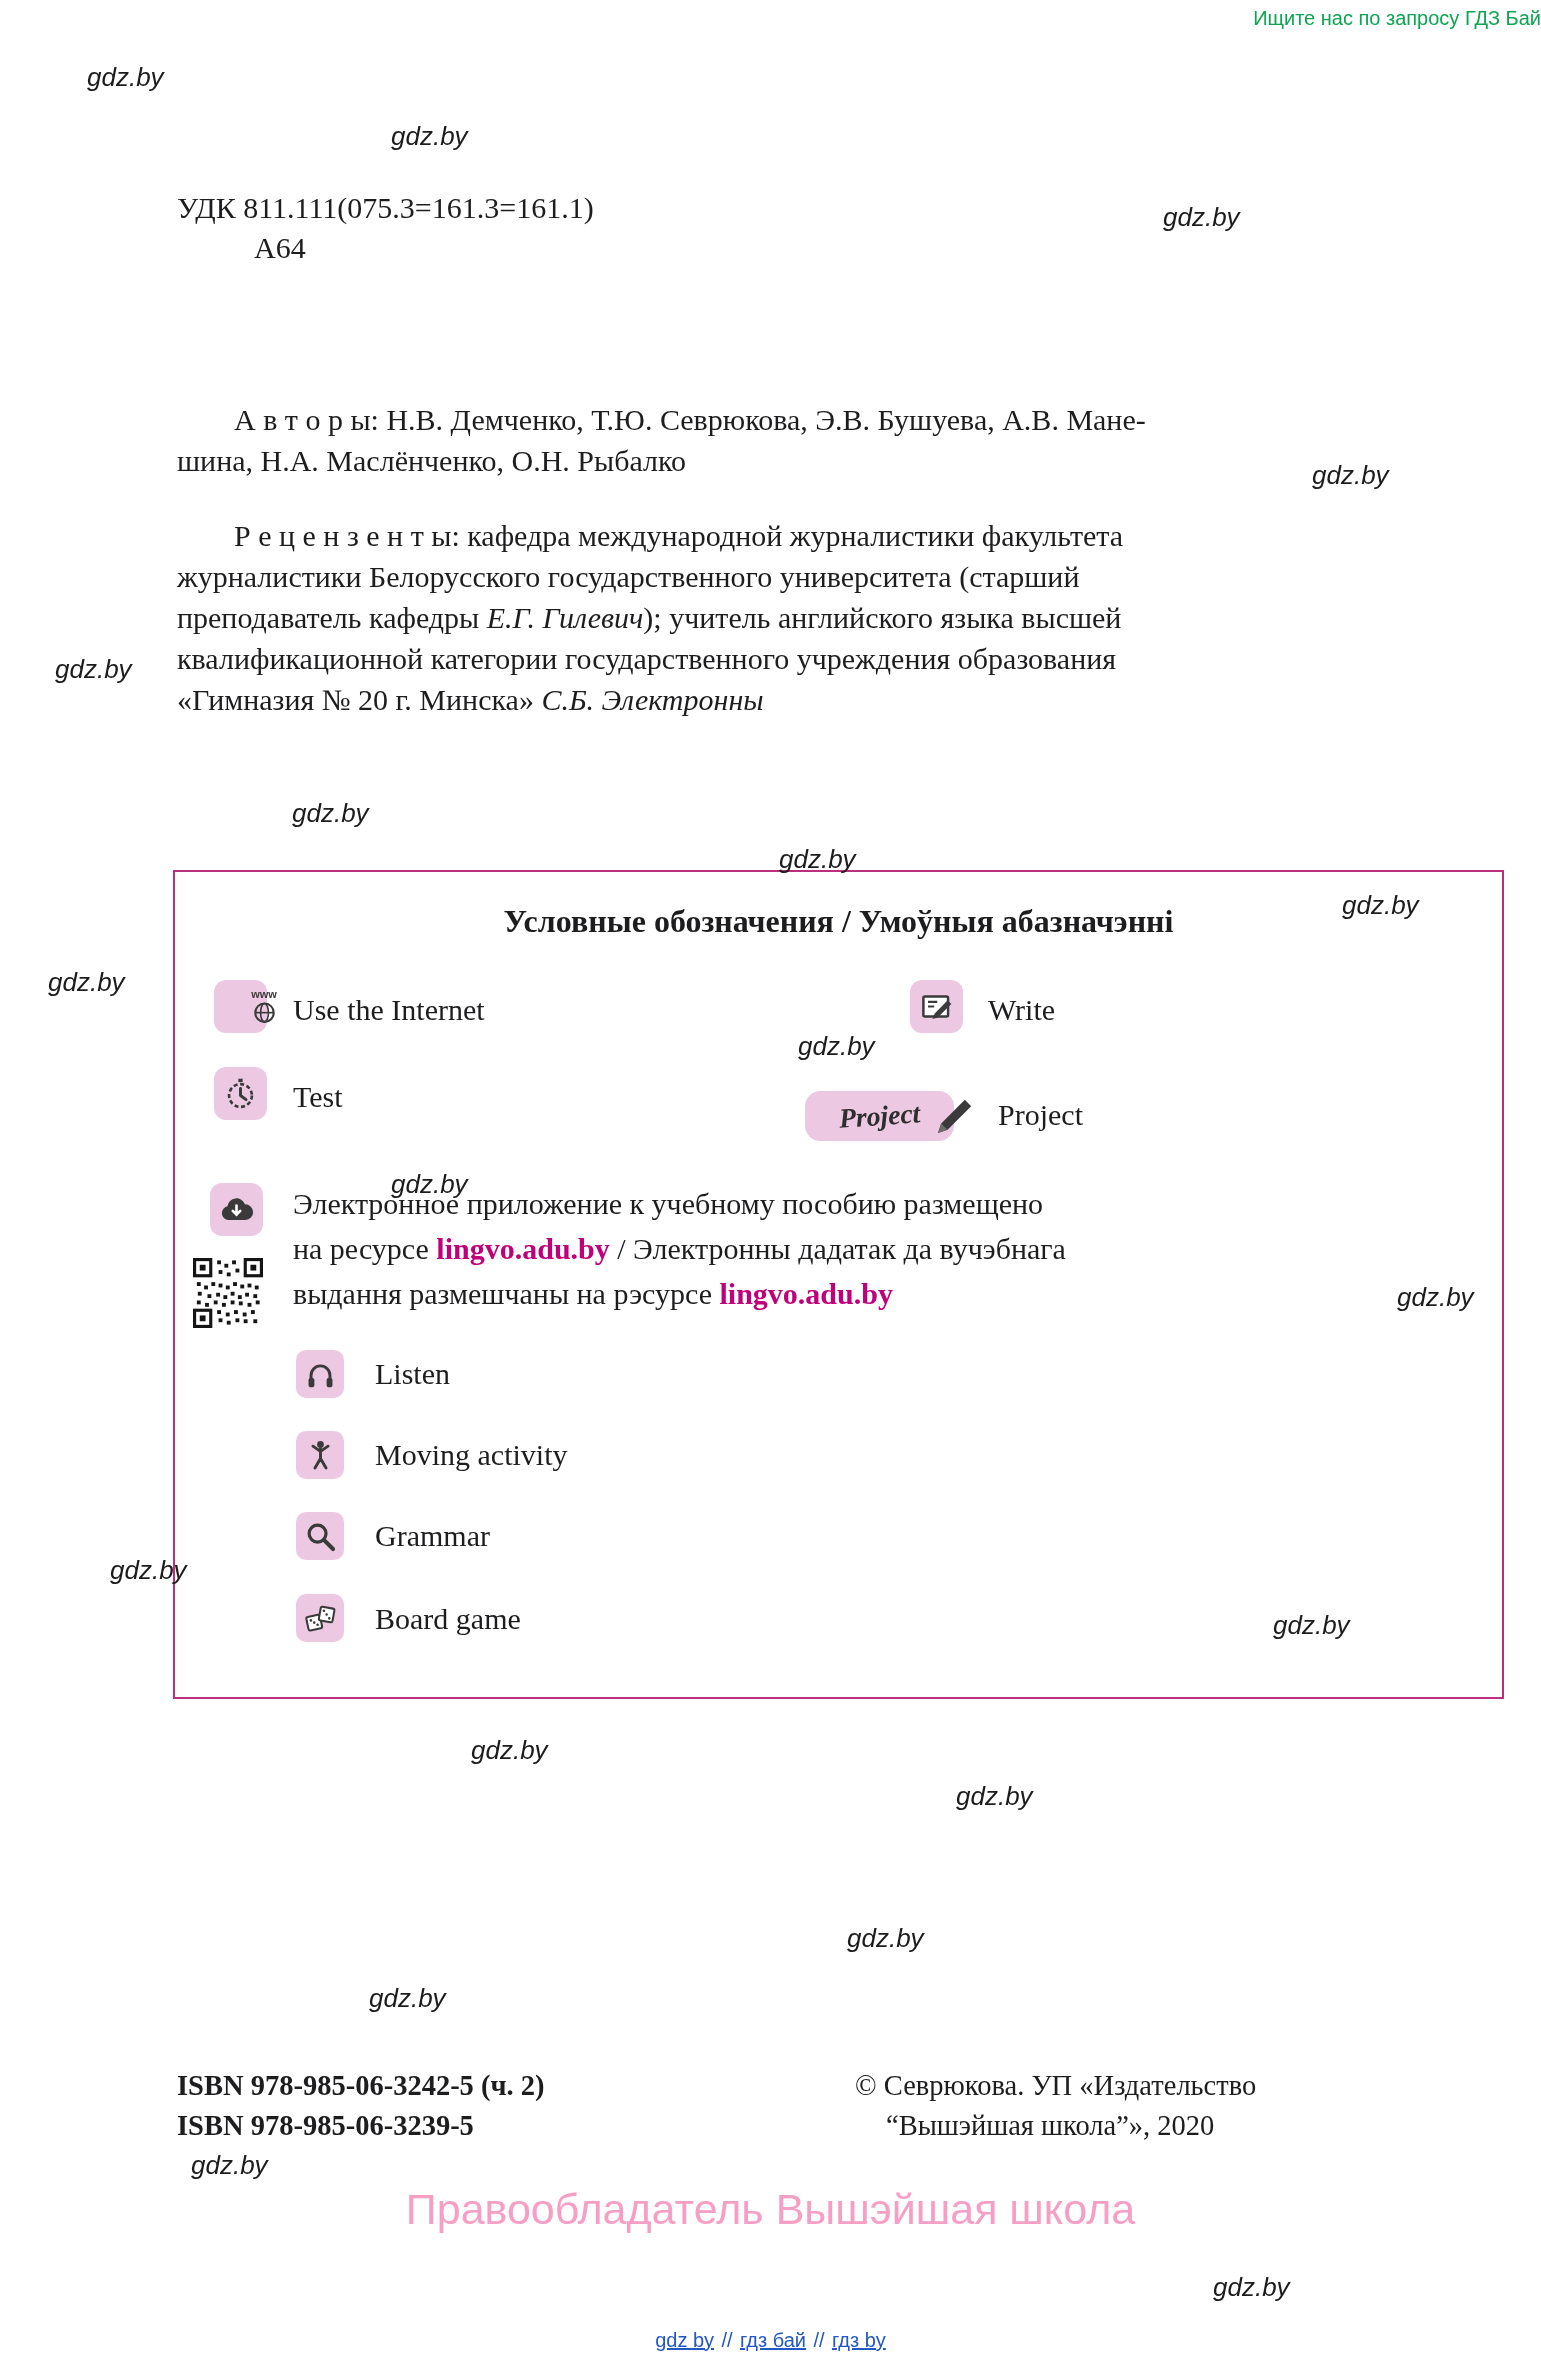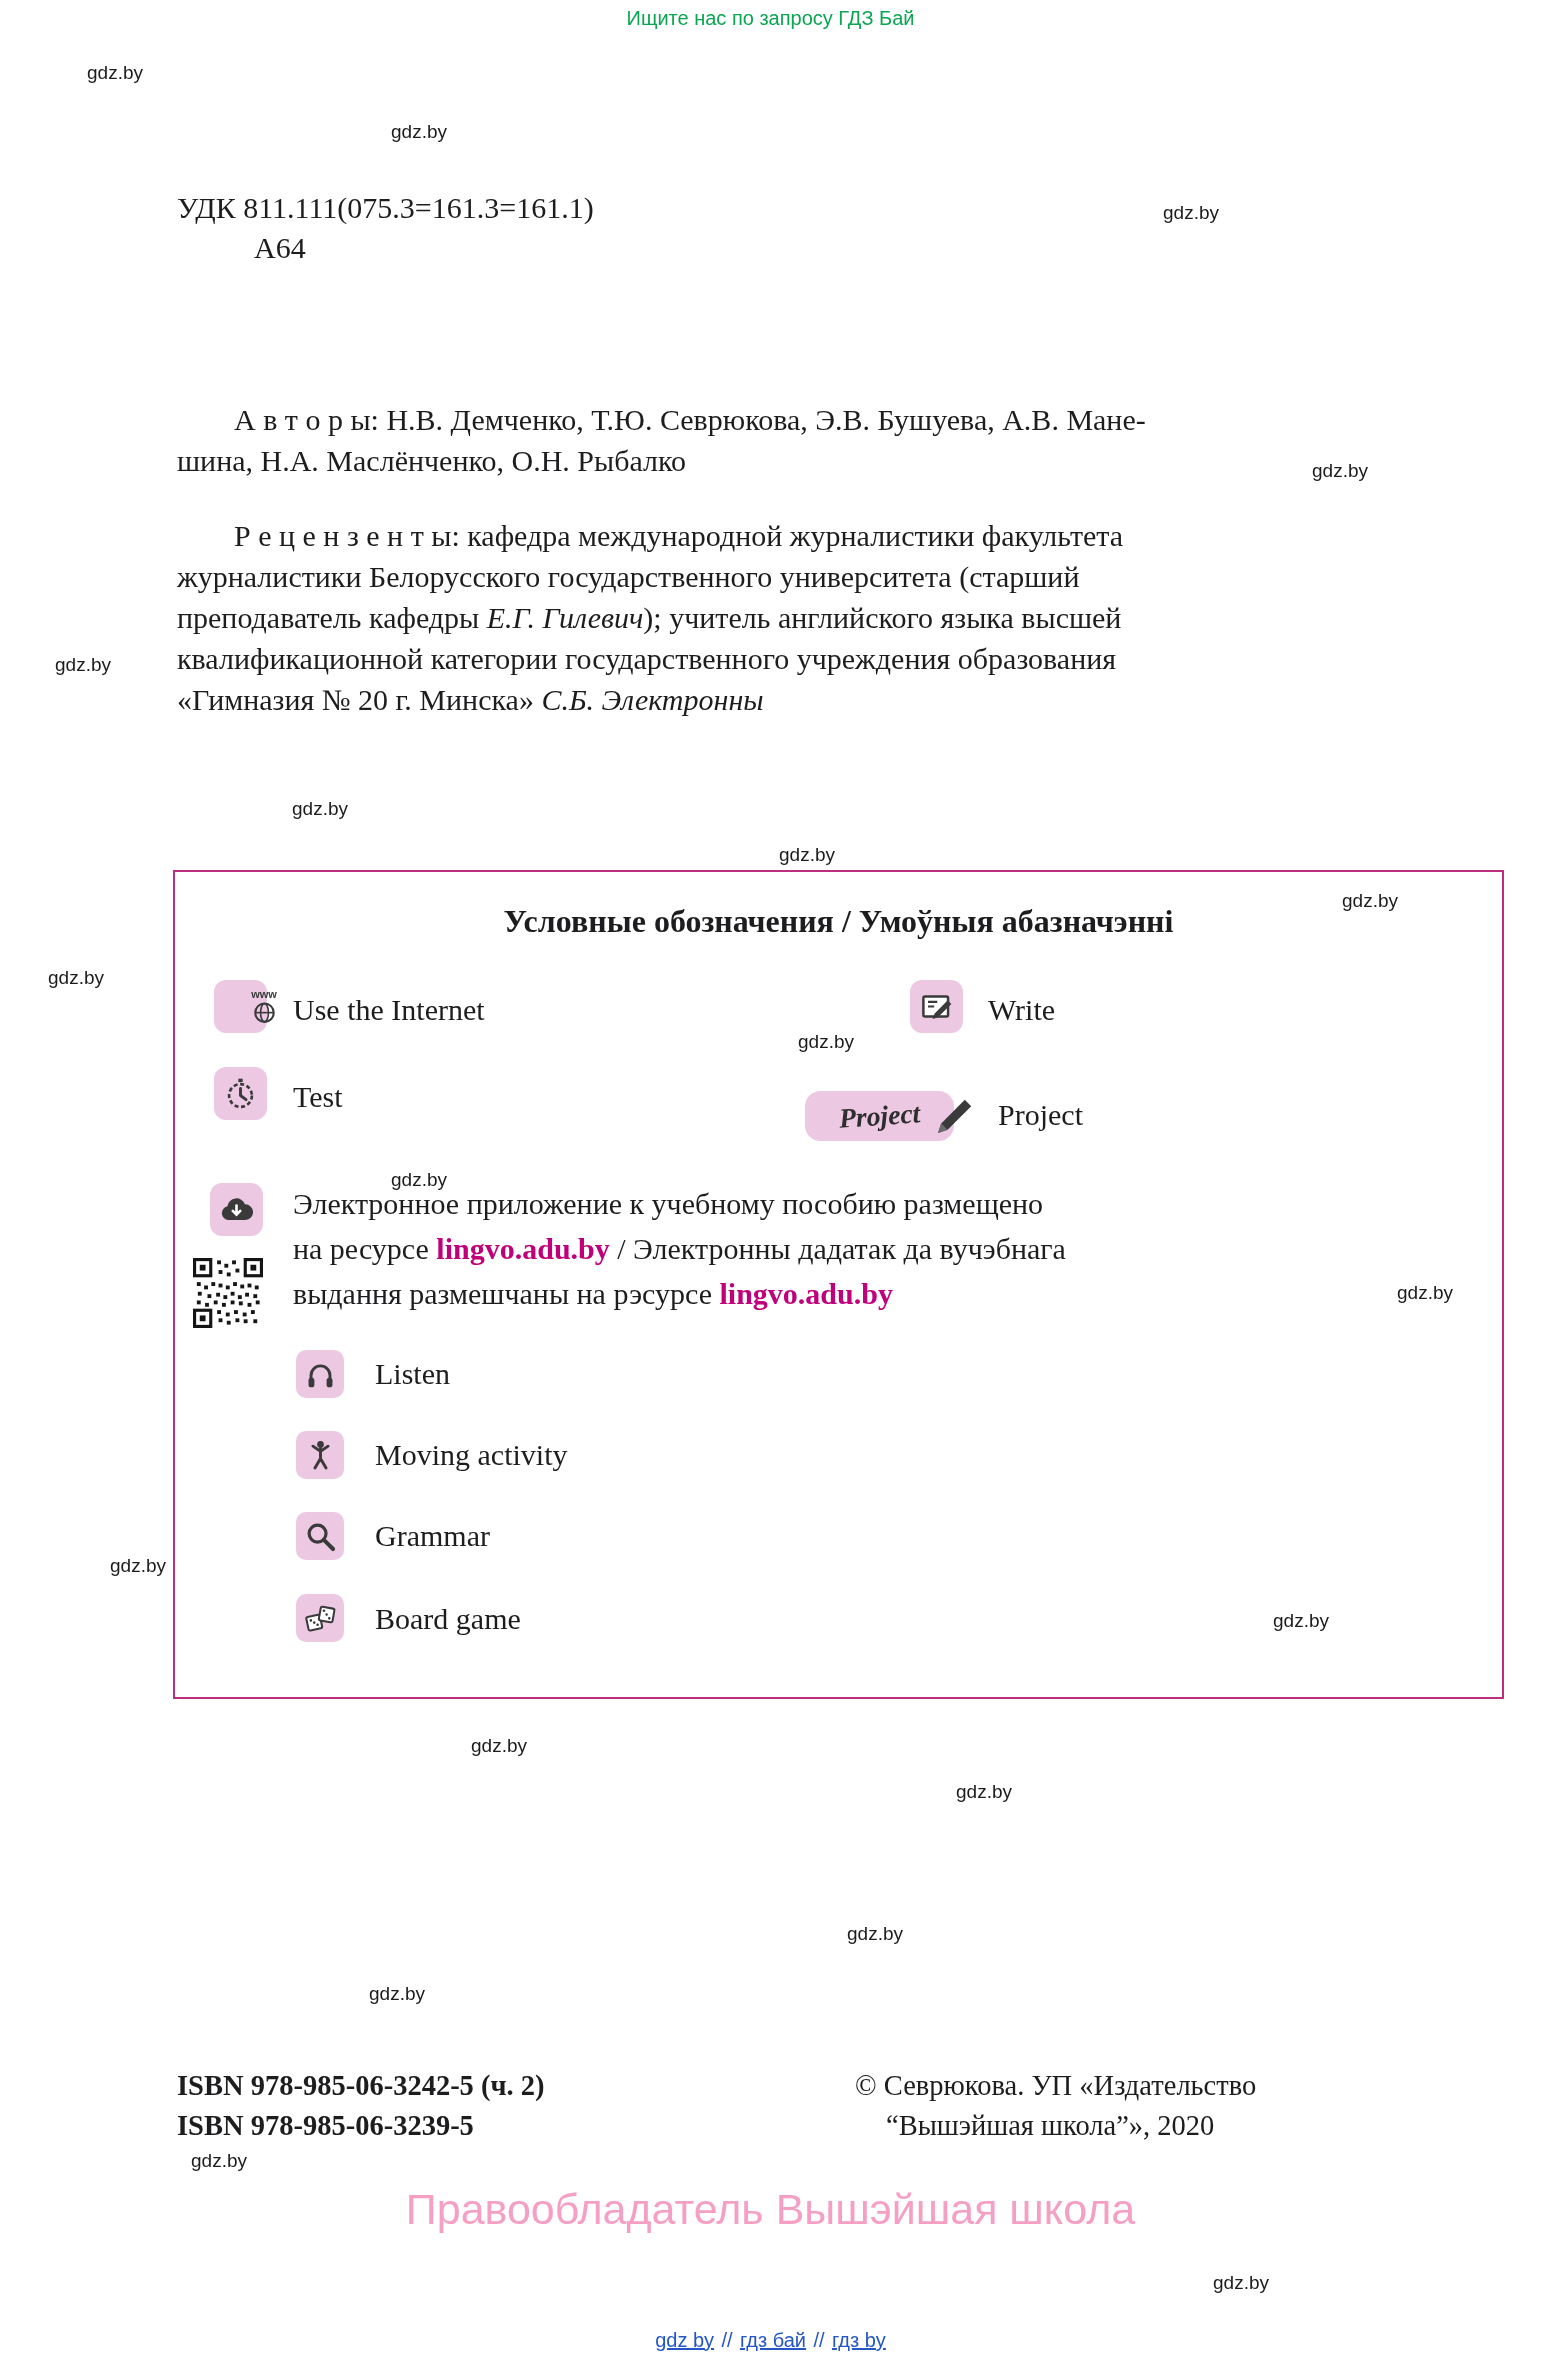--- a/index.html
+++ b/index.html
@@ -2,26 +2,26 @@
 <html style="font-size:14.7px"><head>
 <meta charset="utf-8">
 <style>
   * { margin:0; padding:0; box-sizing:border-box; }
   html,body { background:#fff; }
   .page {
     position:relative; width:1541px; height:2377px; background:#ffffff;
     font-family:"Liberation Serif", serif; color:#1d1d1f; overflow:hidden;
   }
   .banner {
-    position:absolute; top:7.4px; left:0; width:100%; text-align:center;
+    position:absolute; top:7.4px; left:0; width:100%; text-align:right;
     font-family:"Liberation Sans", sans-serif; font-size:20px; color:#0ca551;
   }
   .wm {
     position:absolute; font-family:"Liberation Sans", sans-serif;
-    font-size:19px; color:#1c1c1c; z-index:6; white-space:nowrap;
+    font-size:26px; color:#1c1c1c; z-index:6; white-space:nowrap;font-style:italic;
   }
   .biblio { position:absolute; left:177px; top:188px; font-size:30px; line-height:40px; }
   .biblio .code-line { padding-left:77px; }
   .para { position:absolute; font-size:30px; line-height:41px; white-space:pre-line; }
   .authors { left:177px; top:399px; width:1287px; text-indent:57px; }
   .reviewers { left:177px; top:515px; width:1287px; text-indent:57px; }
   .reviewers i { font-style:italic; }
   .legend-box {
     position:absolute; left:173px; top:870px; width:1331px; height:829px;
     border:2.8px solid #bc2e7e; background:#fff;

